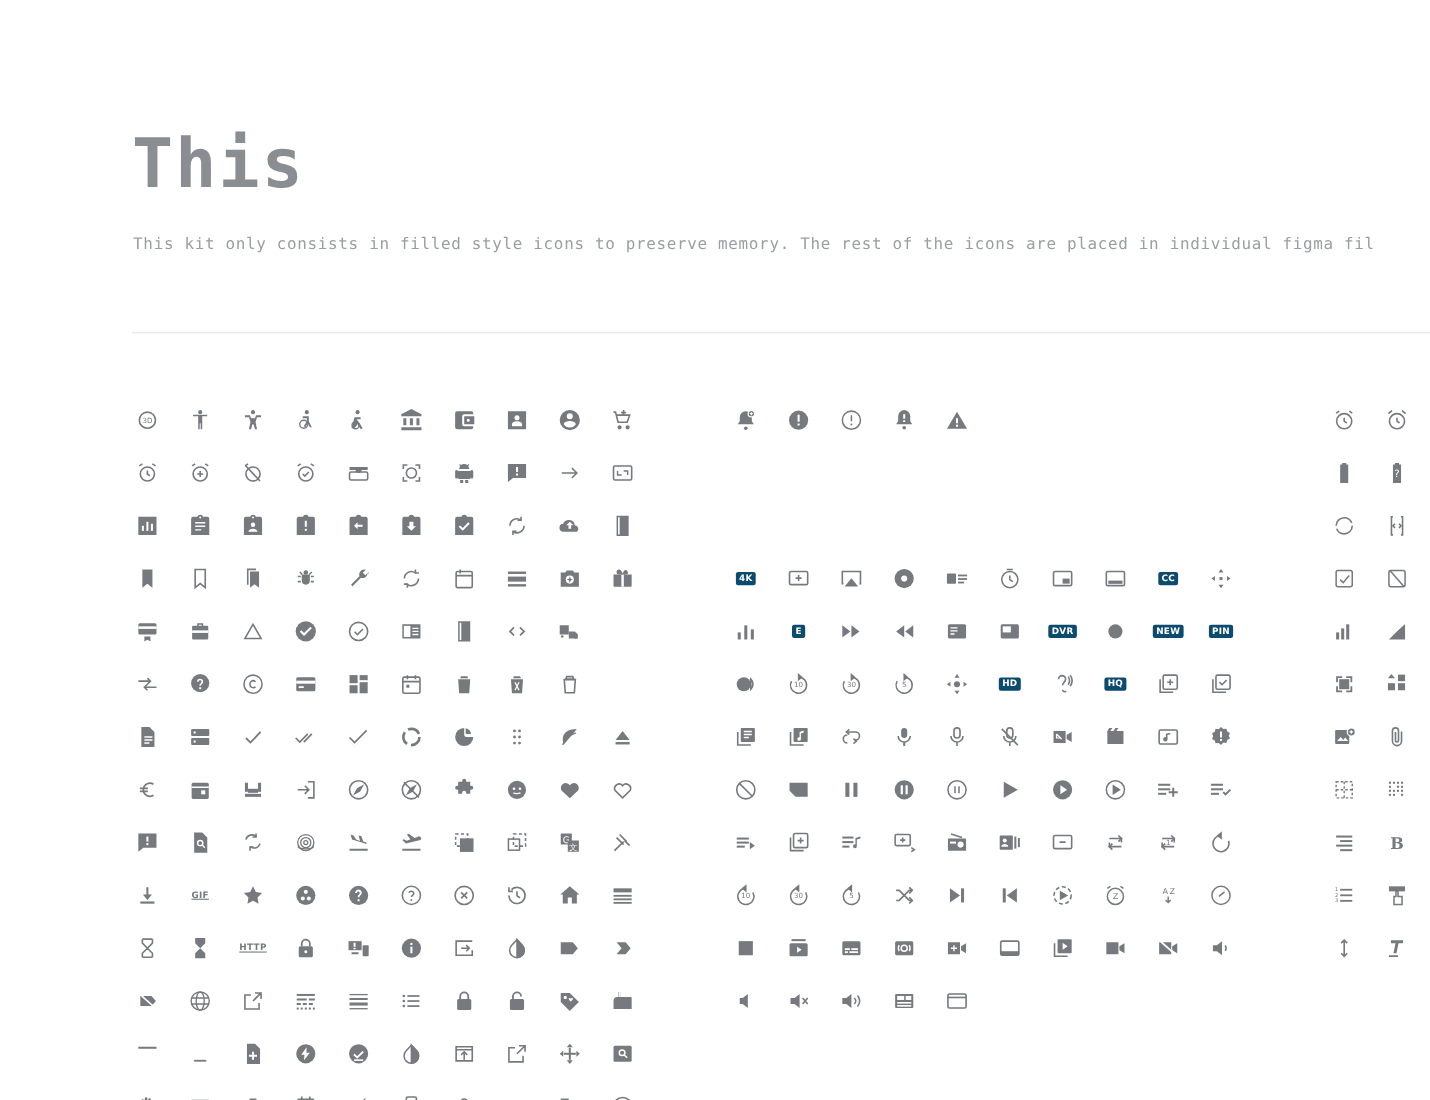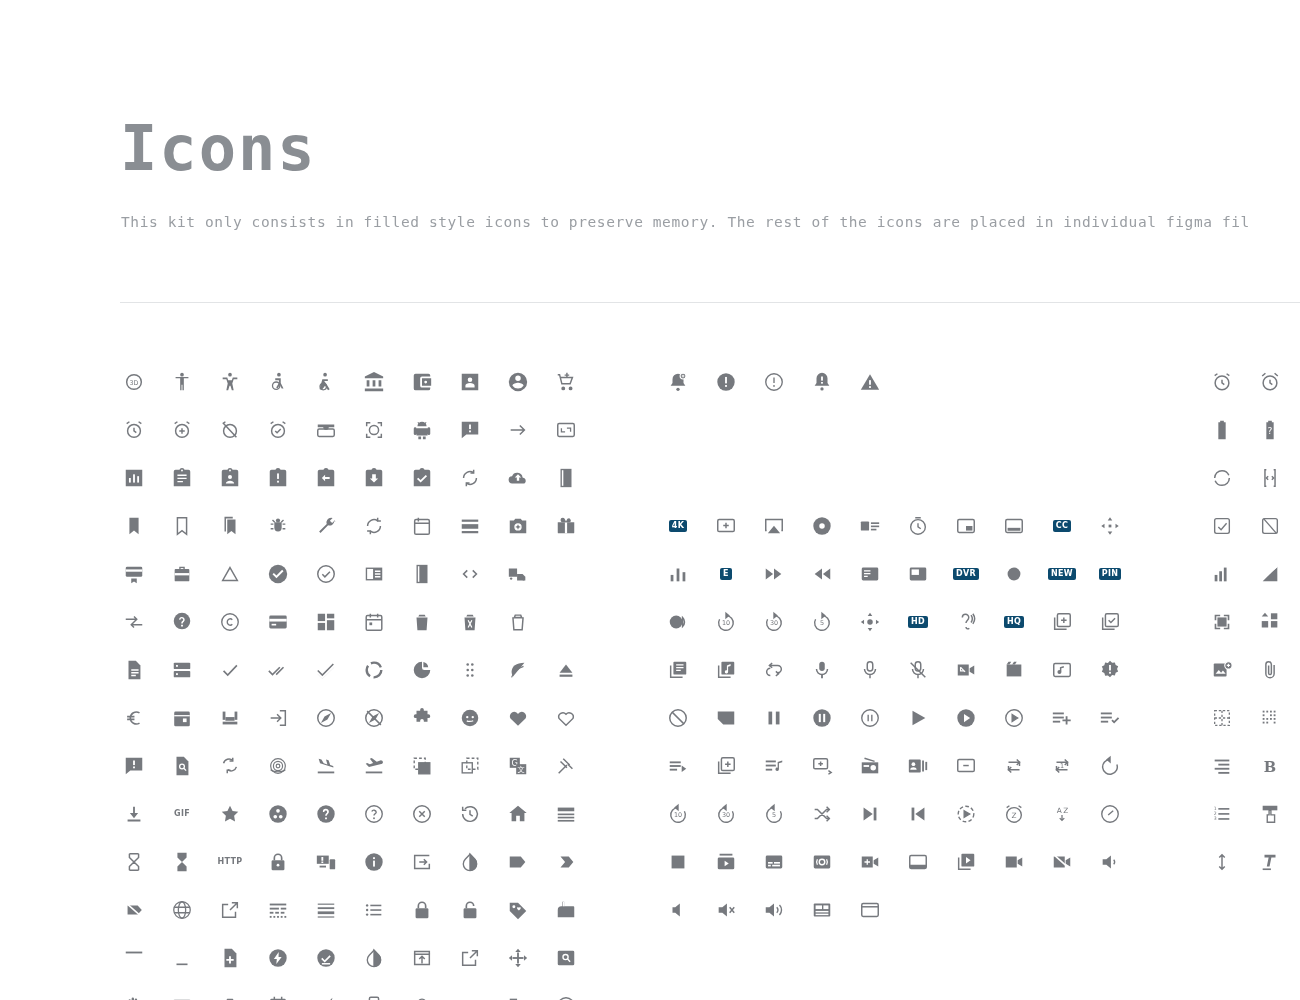--- a/index.html
+++ b/index.html
@@ -85,29 +85,30 @@
     padding: 2px 3px;
     line-height: 1;
   }
   .cell .tinyo {
     font-family: "DejaVu Sans", "Liberation Sans", sans-serif;
     font-size: 8px;
     font-weight: 700;
     letter-spacing: 0.3px;
     color: #76797e;
     line-height: 1;
+    text-decoration: underline;
   }
   .cell.blank { opacity: 0; }
 </style>
 </head>
 <body>
 
 <div class="page">
 
-  <div class="title">Icons</div>
+  <div class="title">This</div>
   <div class="subtitle">This kit only consists in filled style icons to preserve memory. The rest of the icons are placed in individual figma fil</div>
   <div class="divider"></div>
 
   <div class="col c1">
 
     <div class="cell">
         <svg width="22" height="22" viewBox="0 0 24 24" fill="none" stroke="#76797e" stroke-width="1.6">
           <circle cx="12" cy="12" r="8"></circle>
           <text x="12" y="15" font-size="7" fill="#76797e" stroke="none" text-anchor="middle" font-family="DejaVu Sans">3D</text>
         </svg>

